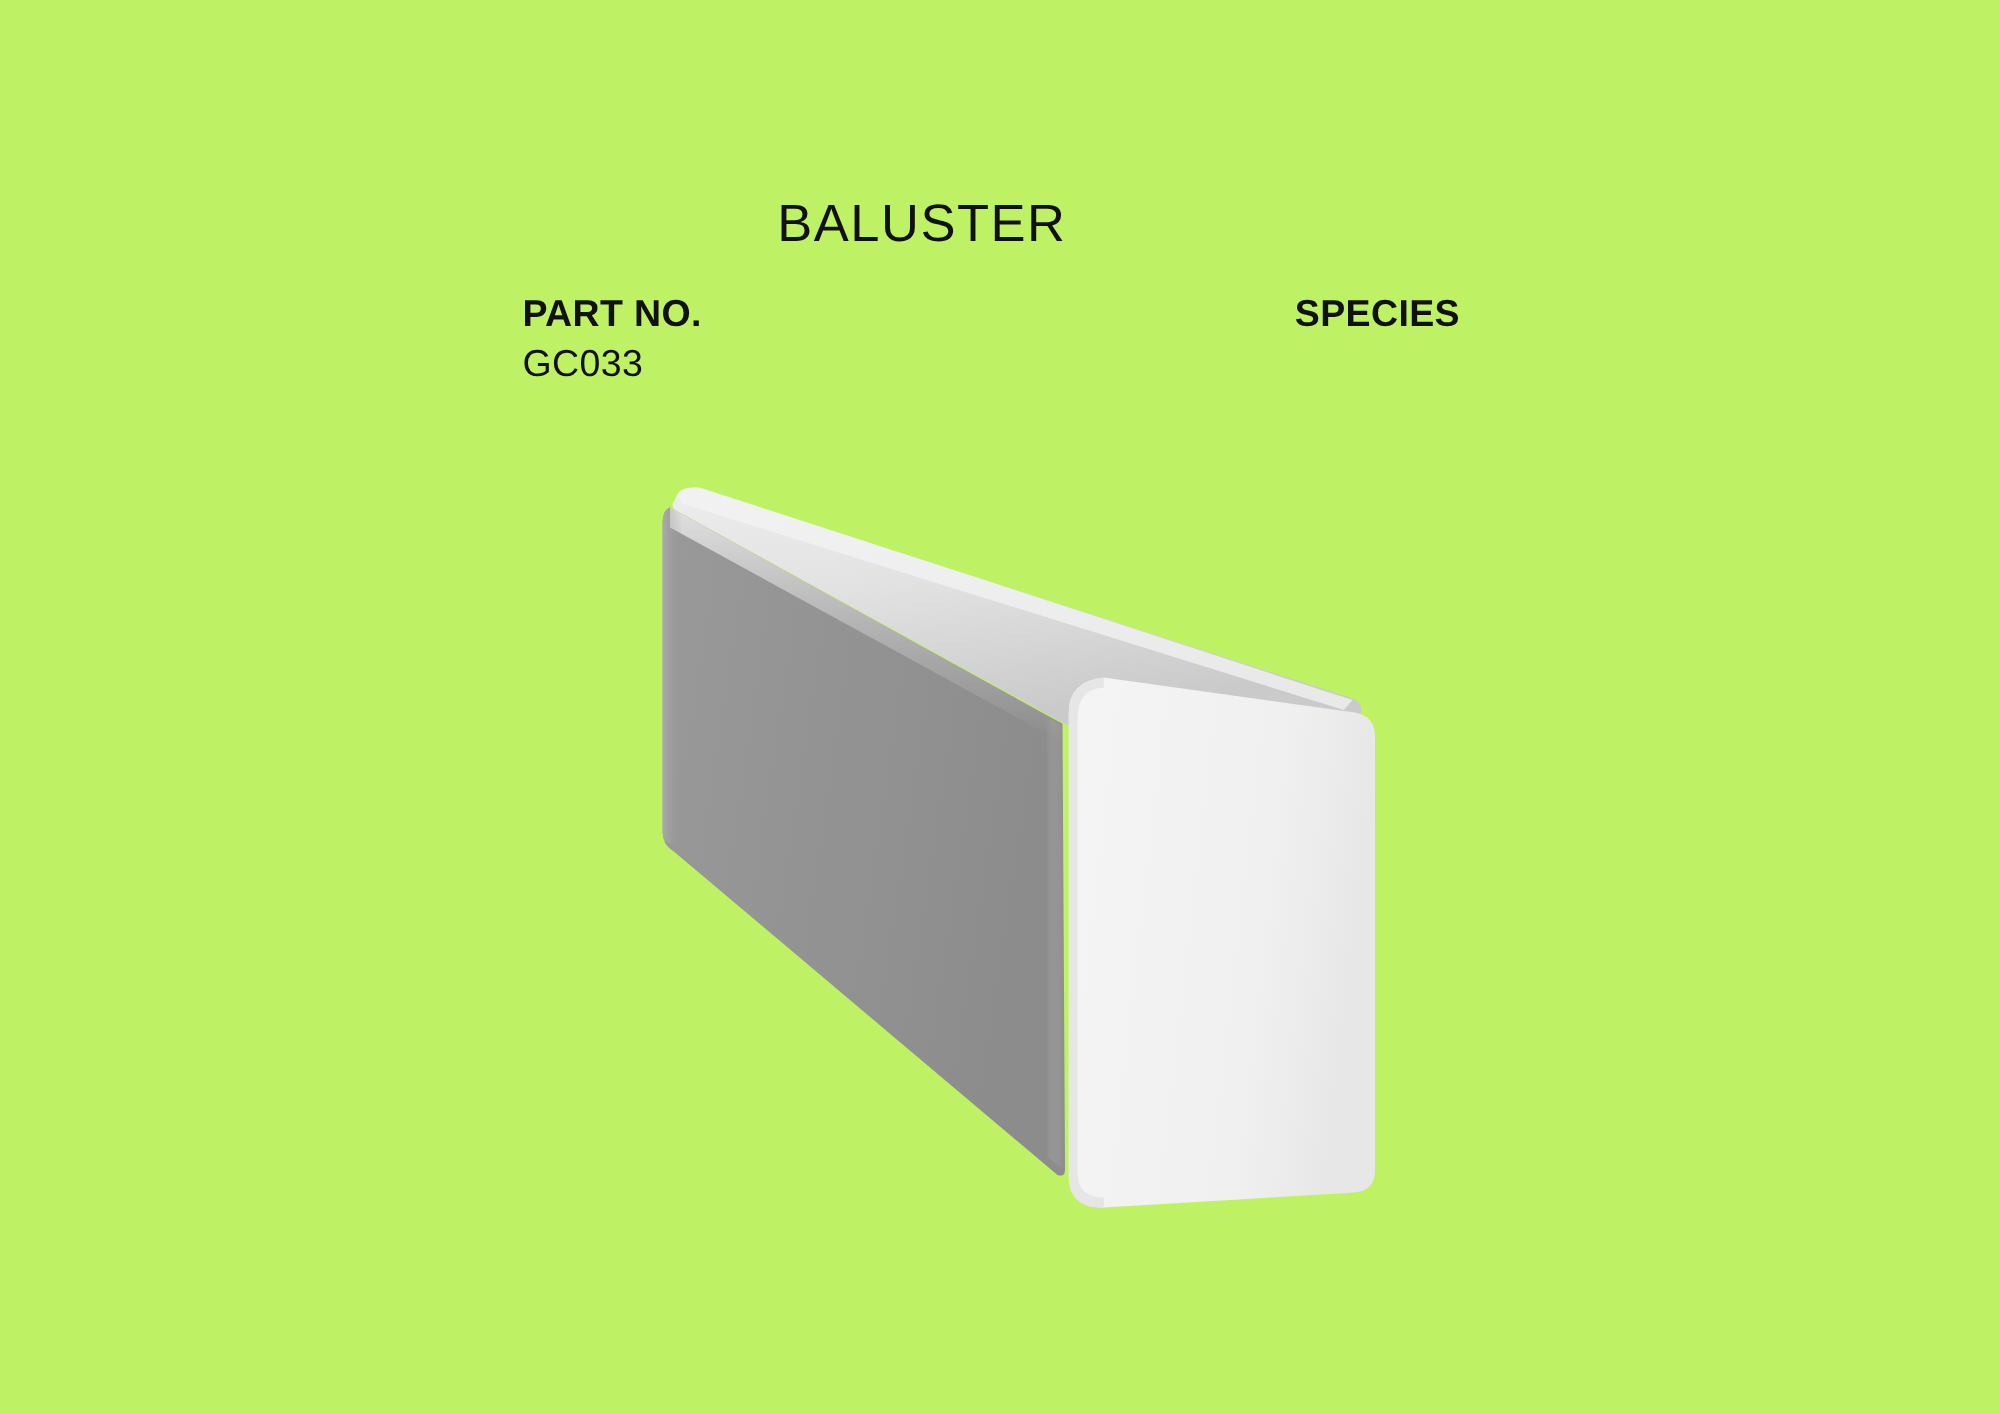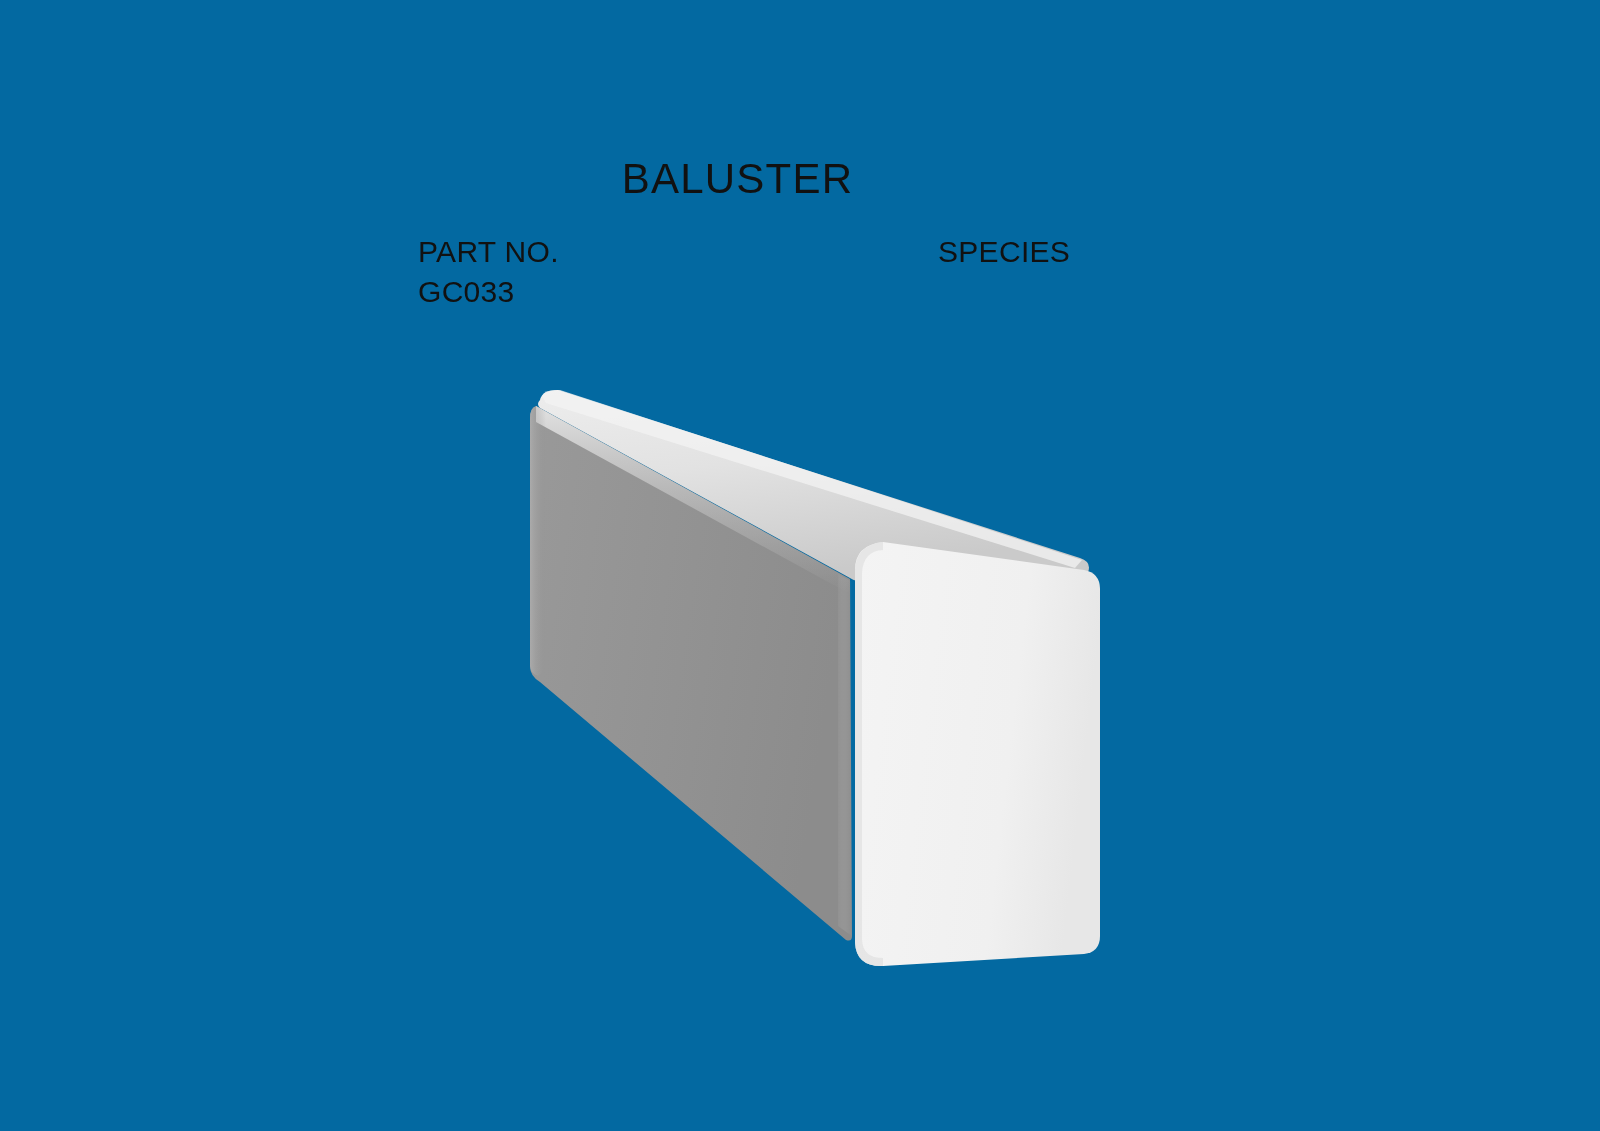--- a/index.html
+++ b/index.html
@@ -13,21 +13,21 @@
     position: relative;
     overflow: hidden;
     font-family: "Liberation Sans", sans-serif;
     color: #1a1a1a;
     -webkit-font-smoothing: antialiased;
   }
 
   .sheet {
     position: absolute;
     inset: 0;
-    background: #0369a1;
+    background: #bef264;
   }
 
   
   .product-title {
     position: absolute;
     left: 0;
     top: 158px;
     width: 1475px;
     text-align: center;
     font-size: 42px;
@@ -45,25 +45,25 @@
     top: 232px;
     width: 720px;
     height: 100px;
   }
   .spec-col {
     position: absolute;
     top: 0;
   }
   .spec-col-part   { left: 0px;   width: 180px; text-align: left; }
   .spec-col-size   { left: 182px; width: 300px; text-align: left; }
-  .spec-col-species{ left: 520px; width: 230px; text-align: left; }
+  .spec-col-species{ left: 520px; width: 230px; text-align: right; }
 
   .spec-header {
     font-size: 30px;
-    font-weight: 400;
+    font-weight: 700;
     letter-spacing: 0.3px;
     line-height: 40px;
     color: #111111;
     white-space: nowrap;
   }
   .spec-value {
     font-size: 30px;
     font-weight: 400;
     letter-spacing: 0.3px;
     line-height: 40px;

